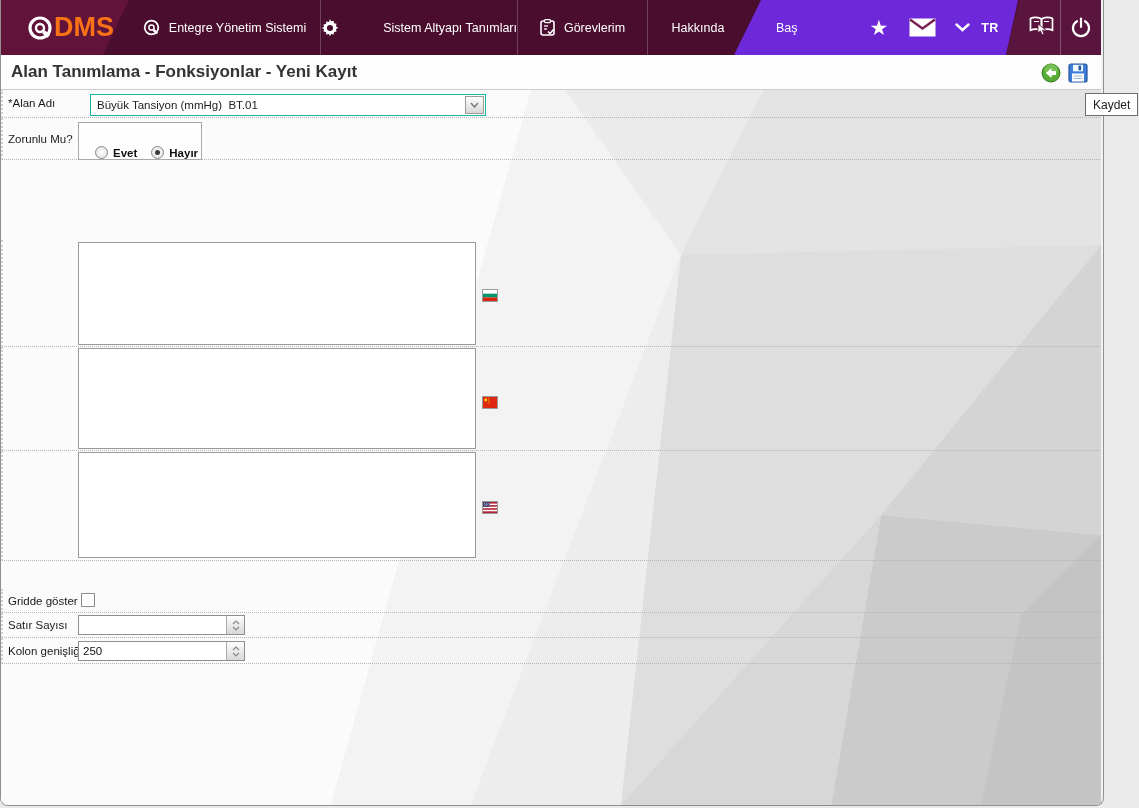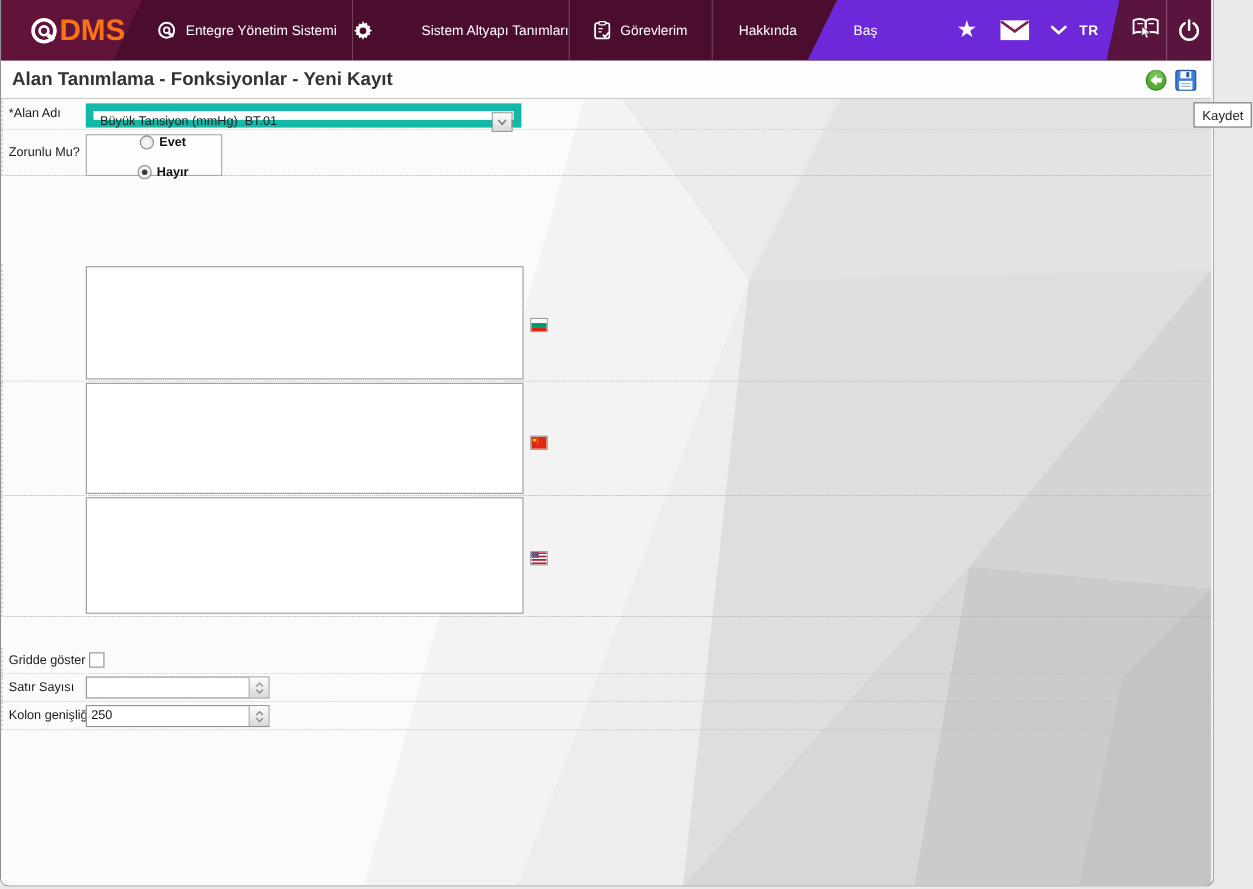--- a/index.html
+++ b/index.html
@@ -50,28 +50,28 @@
   .r3{top:160px;height:80px;}
   .r4{top:240px;height:107px;}
   .r5{top:347px;height:104px;}
   .r6{top:451px;height:110px;}
   .r7{top:561px;height:28px;}
   .r8{top:589px;height:24px;}
   .r9{top:613px;height:25px;}
   .r10{top:638px;height:26px;}
   .flabel{position:absolute;left:5px;top:50%;transform:translateY(-50%);font-size:11.5px;color:#1a1a1a;white-space:nowrap;}
   
-  .ddl{position:absolute;left:75px;top:5px;width:396px;height:22px;background:#fff;border:7px solid #14b8a6;
+  .ddl{position:absolute;left:87px;top:5px;width:396px;height:22px;background:#fff;border:1px solid #14b8a6;
        box-sizing:border-box;cursor:pointer;}
   .ddl-val{position:absolute;left:6px;top:0;height:20px;display:flex;align-items:center;font-size:11.5px;color:#222;white-space:pre;}
   .ddl-arrow{position:absolute;right:1px;top:1px;width:19px;height:18px;border:1px solid #9a9a9a;box-sizing:border-box;
              background:linear-gradient(#fdfdfd,#d9d9d9);display:flex;align-items:center;justify-content:center;}
   
   .rgroup{position:absolute;left:75px;top:4px;width:124px;height:38px;border:1px solid #a8a8a8;background:rgba(255,255,255,.7);
-          box-sizing:border-box;display:flex;align-items:center;padding-left:16px;gap:14px;flex-direction:column;}
+          box-sizing:border-box;display:flex;align-items:flex-end;padding-left:16px;gap:14px;}
   .ropt{display:flex;align-items:center;gap:5px;cursor:pointer;}
   .rdot{width:13px;height:13px;border-radius:50%;border:1px solid #888;background:radial-gradient(#fff,#ddd);
         box-sizing:border-box;position:relative;}
   .rdot.sel::after{content:"";position:absolute;left:3px;top:3px;width:5px;height:5px;border-radius:50%;background:#3a3a3a;}
   .rlabel{font-size:11.5px;color:#111;font-weight:bold;}
   
   .ta{position:absolute;left:75px;width:398px;background:#fff;border:1px solid #9a9a9a;box-sizing:border-box;
       resize:none;font-family:"Liberation Sans",sans-serif;font-size:11.5px;outline:none;}
   .ta1{top:3px;height:75px;}
   .ta2{top:2px;height:103px;}

